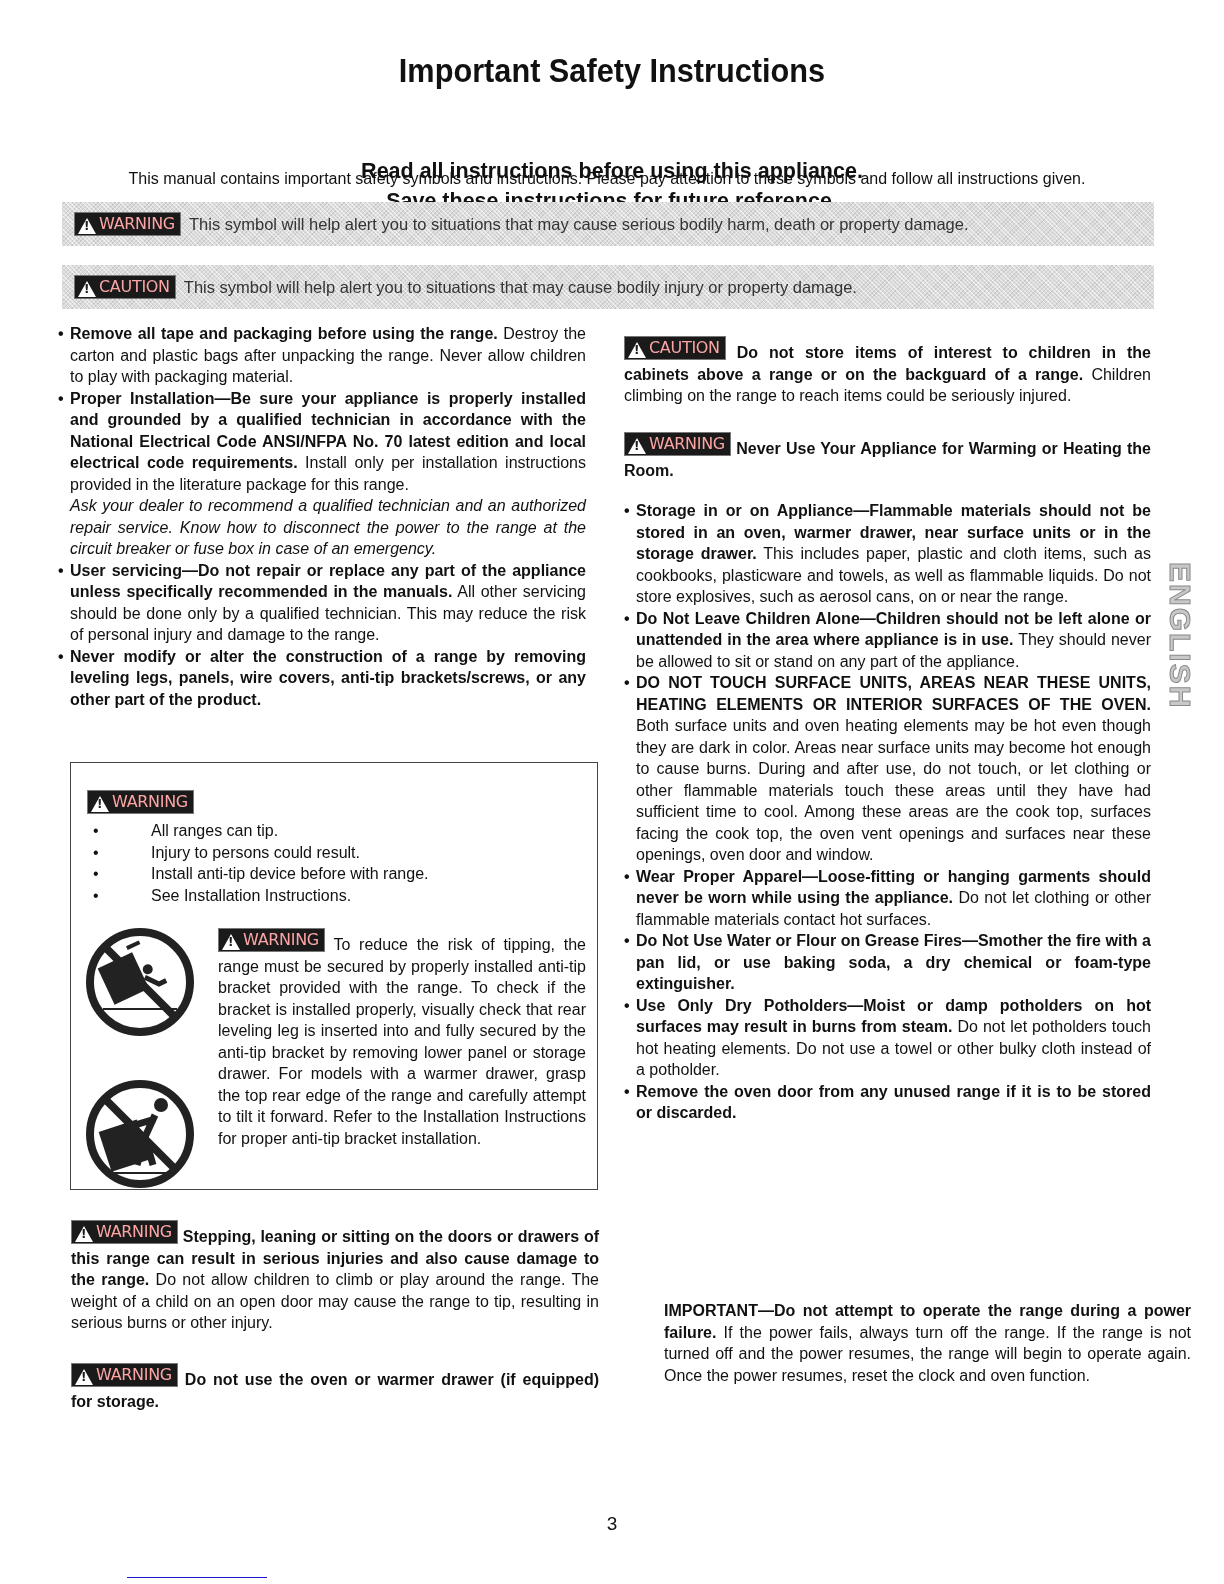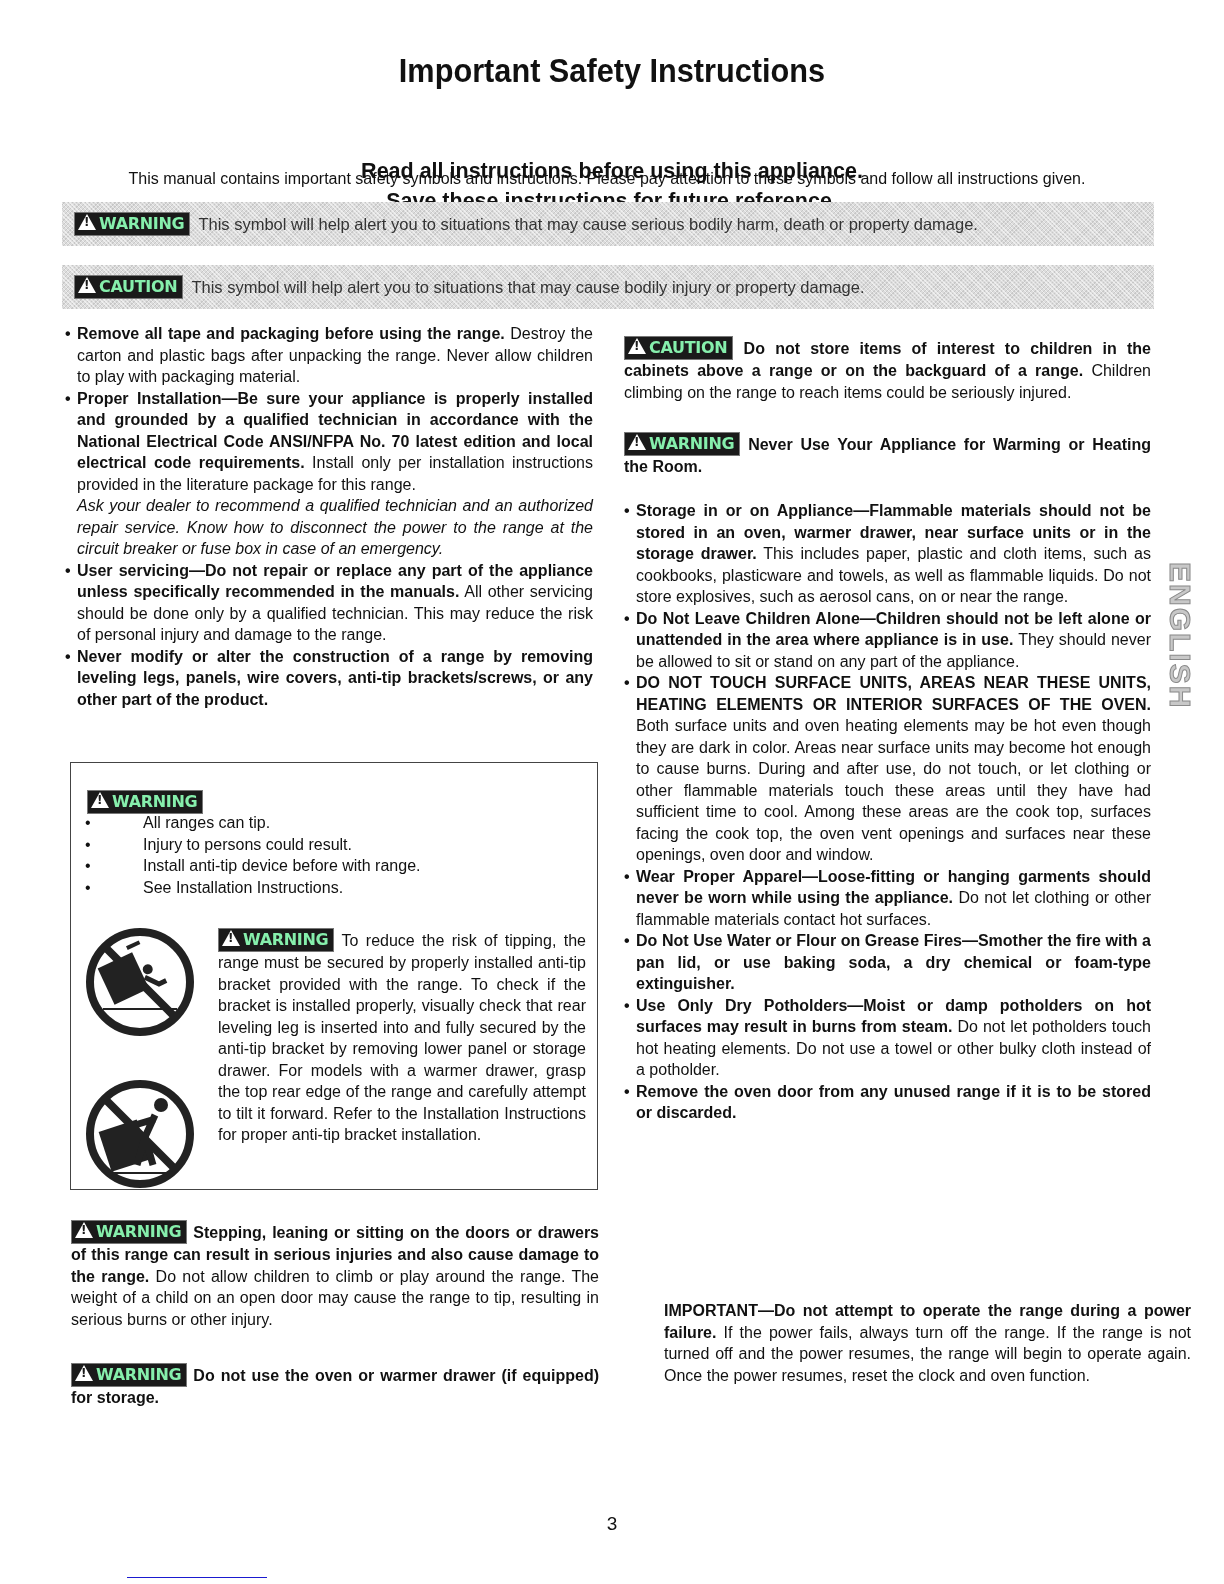--- a/index.html
+++ b/index.html
@@ -6,36 +6,36 @@
   body { width: 1224px; height: 1584px; position: relative; overflow: hidden;
          font-family: "Liberation Sans", sans-serif; color: #111; }
   .abs { position: absolute; }
   .title { top: 52px; left: 0; width: 1224px; text-align: center; font-size: 33px; font-weight: bold; letter-spacing: 0; transform: scaleX(0.93); }
   .sub { left: 0; width: 1224px; text-align: center; font-size: 21.5px; font-weight: bold; margin-top: 48px; }
   .intro { top: 170px; left: 52px; width: 1110px; text-align: center; font-size: 16px; white-space: nowrap; }
   .banner { left: 62px; width: 1092px; height: 44px; 
             background-color: #dcdcdc;
             background-image: repeating-linear-gradient(45deg, rgba(255,255,255,0.55) 0 1px, transparent 1px 3px), repeating-linear-gradient(-45deg, rgba(160,160,160,0.35) 0 1px, transparent 1px 3px);
             display: flex; align-items: center; font-size: 16.5px; color: #333; }
-  .badge { display: inline-flex; align-items: flex-start; background: #1a1a1a; color: #86efac; font-weight: bold;
+  .badge { display: inline-flex; align-items: flex-end; background: #1a1a1a; color: #fca5a5; font-weight: normal;
            font-family: "DejaVu Sans", sans-serif; padding: 1px 5px 1px 3px; font-size: 16px; line-height: 20px;
            border: 1px solid #777; letter-spacing: -0.3px; vertical-align: baseline; }
   .badge .tri { width: 0; height: 0; border-left: 9px solid transparent; border-right: 9px solid transparent;
                 border-bottom: 16px solid #fff; position: relative; margin-right: 3px; }
   .badge .tri::after { content: "!"; position: absolute; left: -3px; top: 2px; color: #1a1a1a; font-size: 12px; font-weight: bold; line-height: 13px; }
   .banner .badge { margin-left: 12px; margin-right: 8px; }
   .col { font-size: 16px; line-height: 21.5px; text-align: justify; }
   .col p { margin: 0; font-style: italic; }
   .b { font-weight: bold; }
   ul.bul { list-style: none; margin: 0; padding: 0; }
   ul.bul li { position: relative; padding-left: 12px; text-align: justify; }
   ul.bul li::before { content: "•"; position: absolute; left: 0; top: 0; font-weight: bold; }
   .plain { padding-left: 12px; }
   .box { left: 70px; top: 762px; width: 528px; height: 428px; border: 1.5px solid #444; box-sizing: border-box; }
-  .tipsList { list-style: none; margin: 0; padding: 0; font-size: 16px; line-height: 21.5px; }
+  .tipsList { list-style: none; margin: 8px; padding: 0; font-size: 16px; line-height: 21.5px; }
   .tipsList li { position: relative; padding-left: 72px; }
   .tipsList li::before { content: "•"; position: absolute; left: 14px; }
   .pageno { top: 1513px; left: 0; width: 1224px; text-align: center; font-size: 19px; }
   .link-line { top: 1577px; left: 127px; width: 140px; height: 1px; background: #1a1ad0; }
   .vert { left: 1163px; top: 562px; width: 40px; height: 150px; }
   .vert span { display: block; transform: rotate(90deg); transform-origin: left top; position: absolute; left: 34px; top: 0;
                font-size: 30px; font-weight: bold; letter-spacing: 2px; color: #c8c8c8;
                -webkit-text-stroke: 1px #8a8a8a; white-space: nowrap; }
 </style>
 </head>
@@ -54,21 +54,21 @@
   <span>This symbol will help alert you to situations that may cause serious bodily harm, death or property damage.</span>
 </div>
 <div class="abs banner" style="top:265px">
   <span class="badge">
       <span class="tri"></span>
       <span>CAUTION</span>
     </span>
   <span>This symbol will help alert you to situations that may cause bodily injury or property damage.</span>
 </div>
 
-<div class="abs col" style="left:65px; top:323px; width:528px;">
+<div class="abs col" style="left:58px; top:323px; width:528px;">
   <ul class="bul">
     <li><span class="b">Remove all tape and packaging before using the range.</span><span> Destroy the carton and plastic bags after unpacking the range. Never allow children to play with packaging material.</span></li>
     <li><span class="b">Proper Installation—Be sure your appliance is properly installed and grounded by a qualified technician in accordance with the National Electrical Code ANSI/NFPA No. 70 latest edition and local electrical code requirements.</span><span> Install only per installation instructions provided in the literature package for this range.</span></li>
   </ul>
   <p class="plain">Ask your dealer to recommend a qualified technician and an authorized repair service. Know how to disconnect the power to the range at the circuit breaker or fuse box in case of an emergency.</p>
   <ul class="bul">
     <li><span class="b">User servicing—Do not repair or replace any part of the appliance unless specifically recommended in the manuals.</span><span> All other servicing should be done only by a qualified technician. This may reduce the risk of personal injury and damage to the range.</span></li>
     <li><span class="b">Never modify or alter the construction of a range by removing leveling legs, panels, wire covers, anti-tip brackets/screws, or any other part of the product.</span></li>
   </ul>
 </div>

